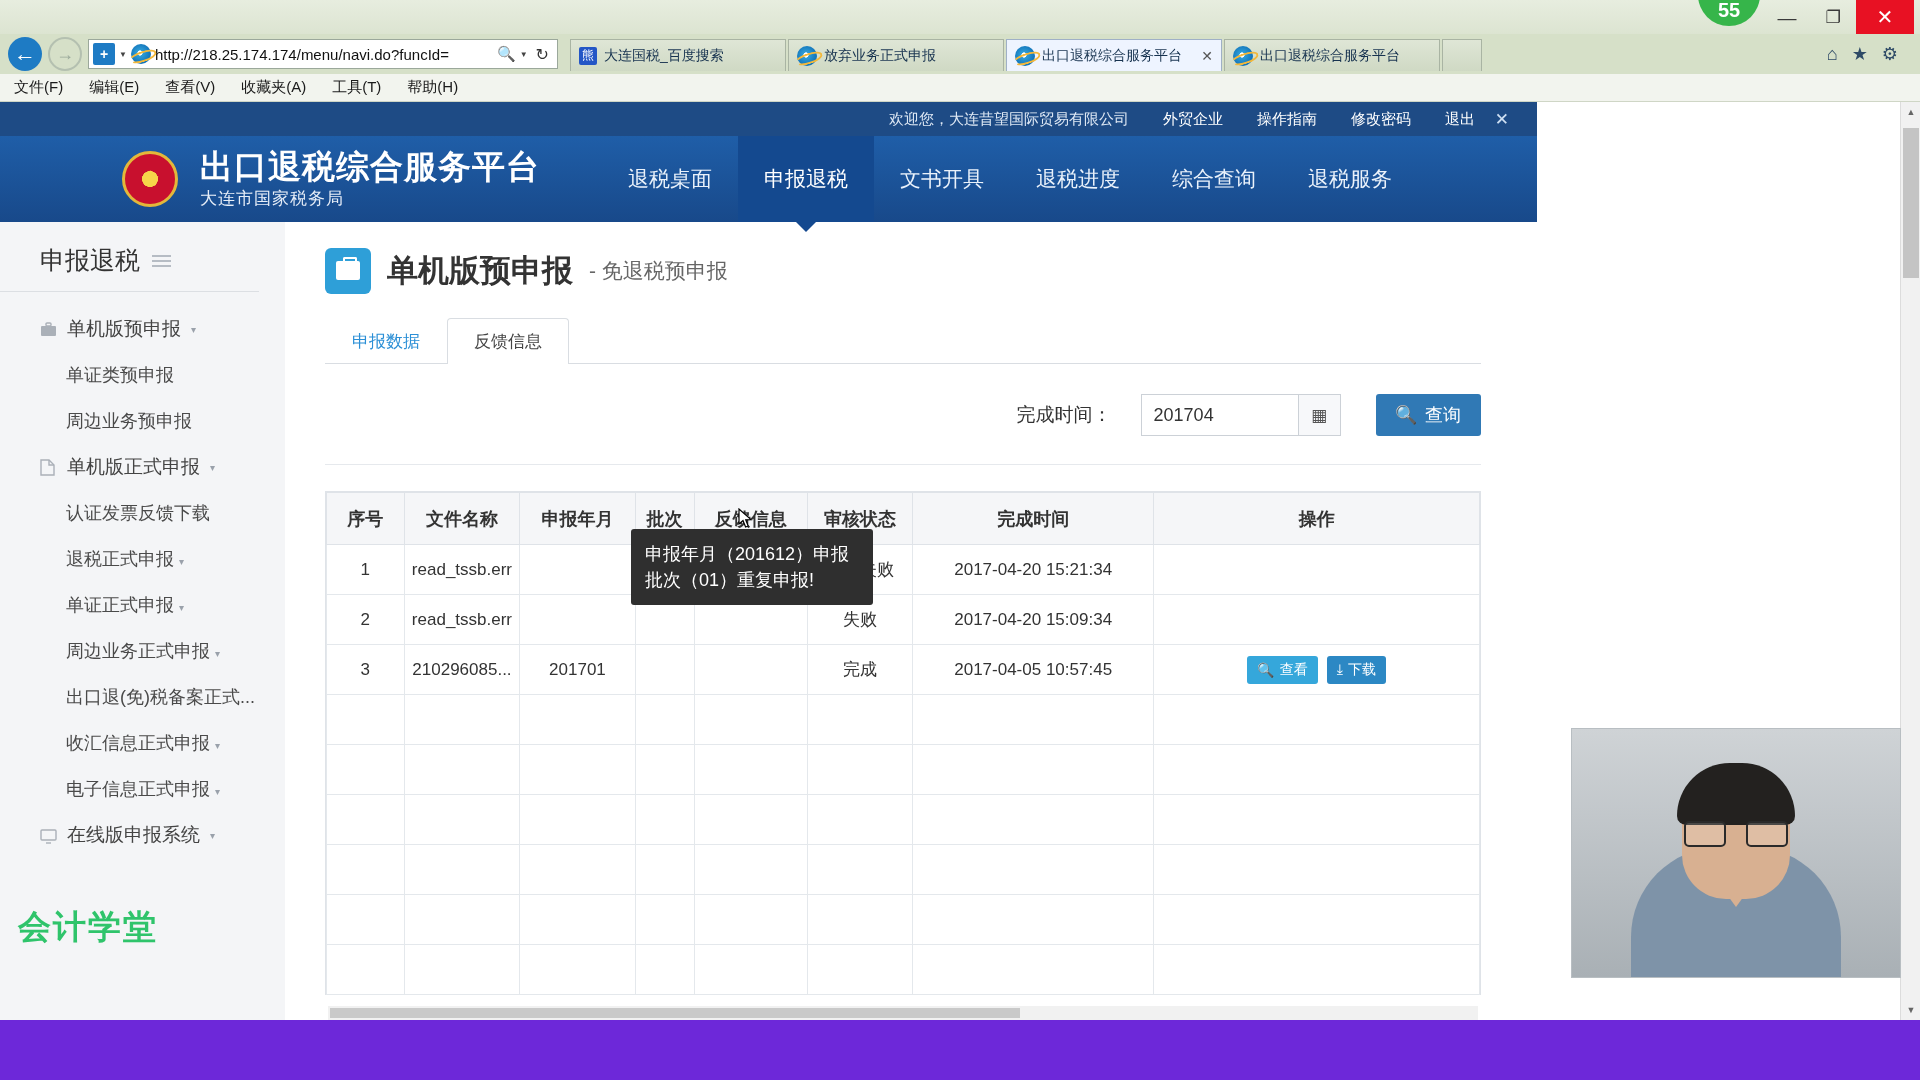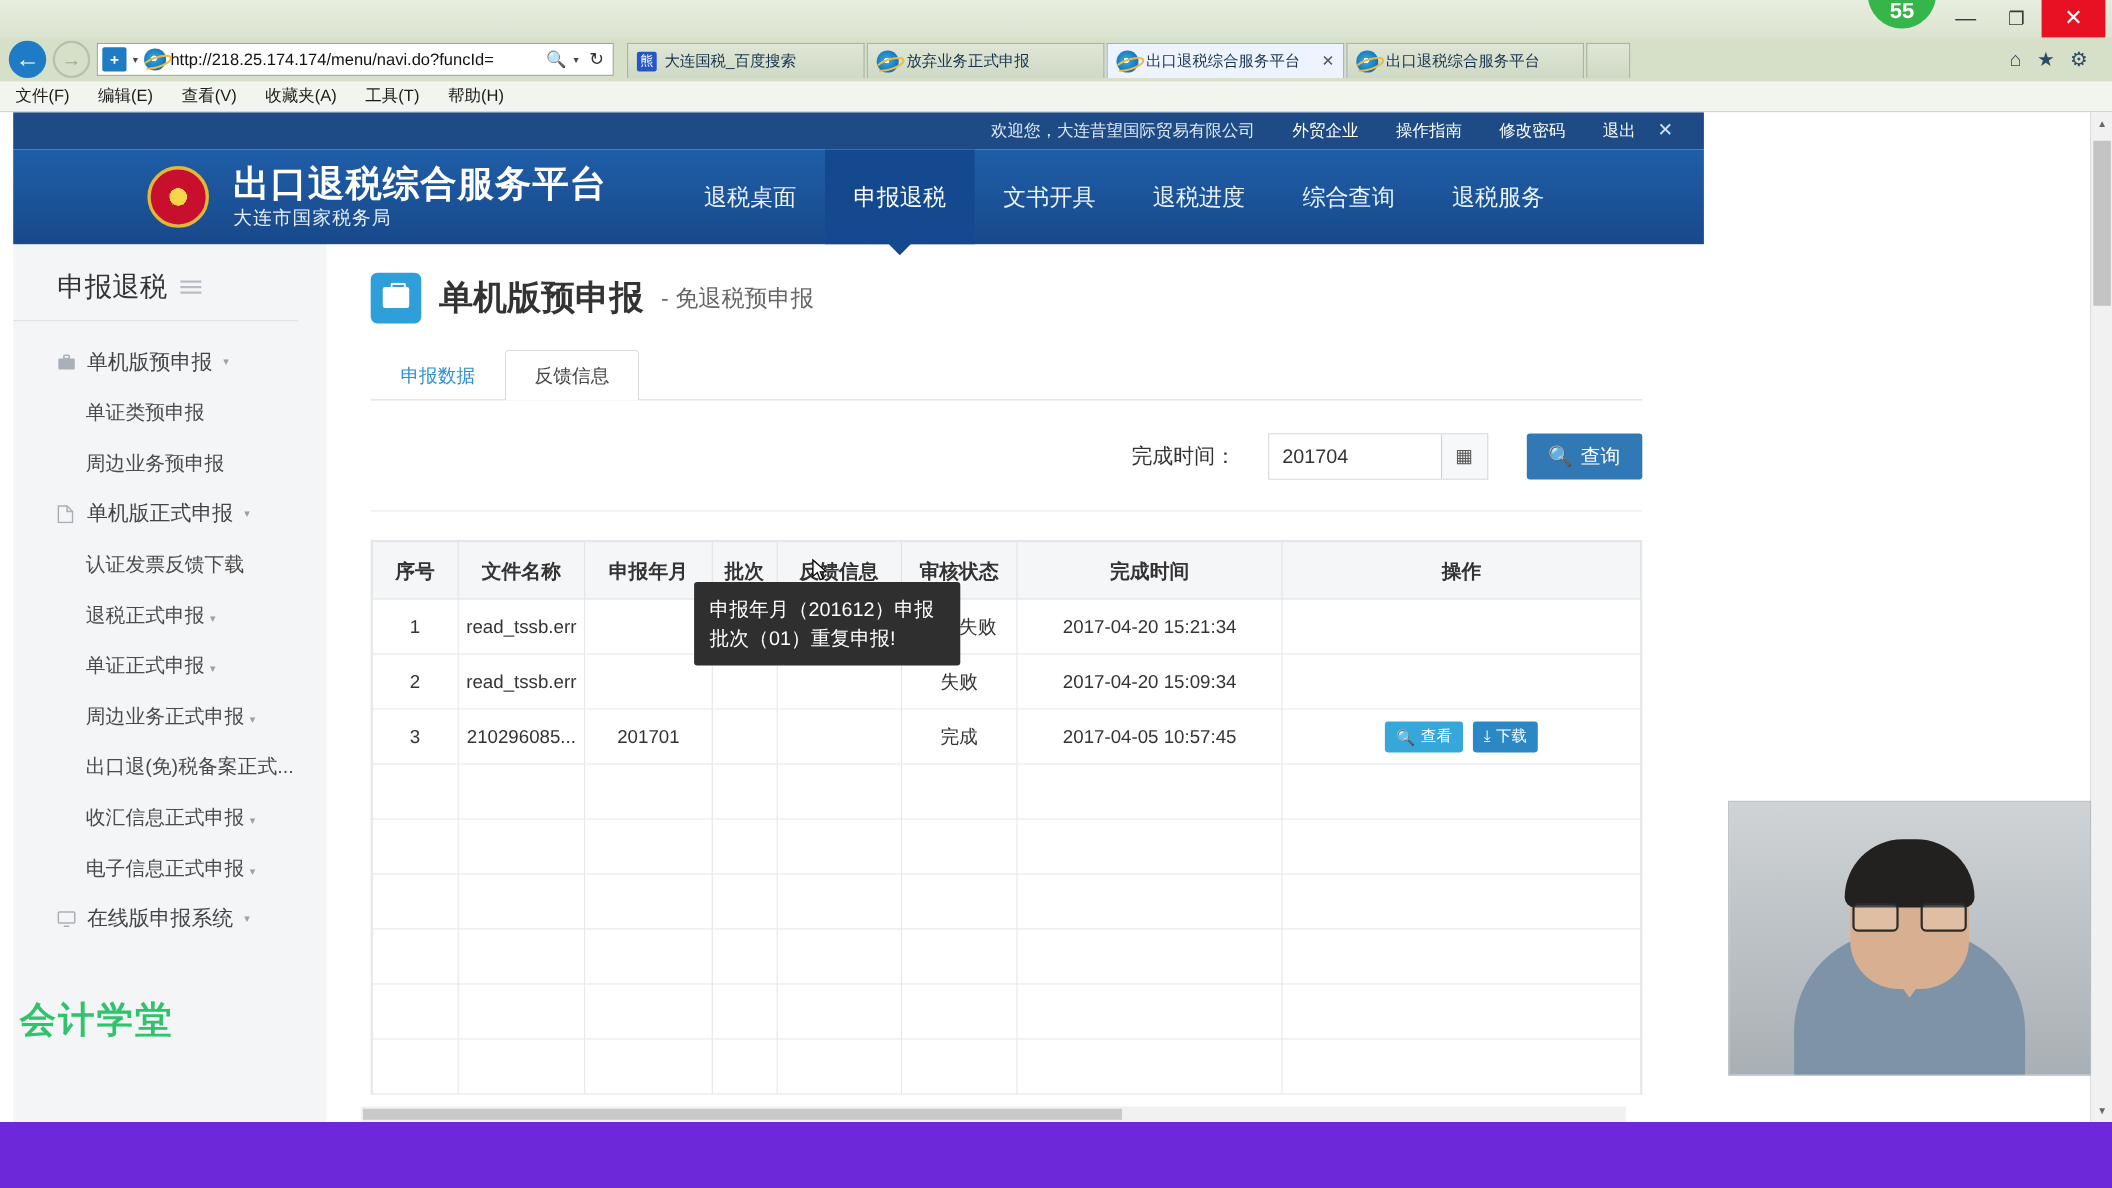--- a/index.html
+++ b/index.html
@@ -87,21 +87,21 @@
   .menubar {
     height: 28px; display: flex; align-items: center; gap: 26px; padding-left: 14px;
     background: #f2f4ee; font-size: 15px; color: #1a1a1a; border-bottom: 1px solid #cfd6c6;
   }
 
   
   .page {
     position: absolute; left: 0; top: 102px; width: 1920px; height: 918px; background: #fff;
     overflow: hidden;
   }
-  .page-inner { position: absolute; left: 12px; top:0; width: 1537px; height: 918px; }
+  .page-inner { position: absolute; left: 0; top:0; width: 1537px; height: 918px; }
 
   .welcome-bar {
     height: 34px; background: #1e4b85; color: #dfe9f5; font-size: 15px;
     display: flex; align-items: center; justify-content: flex-end; gap: 34px; padding-right: 62px;
   }
   .welcome-bar .wb-link { color: #ffffff; }
   .welcome-bar .wb-close { position:absolute; right: 28px; color:#cfe0f3; font-size: 17px; }
 
   .site-header {
     height: 86px; background: linear-gradient(#1f5ea8, #18498a);

